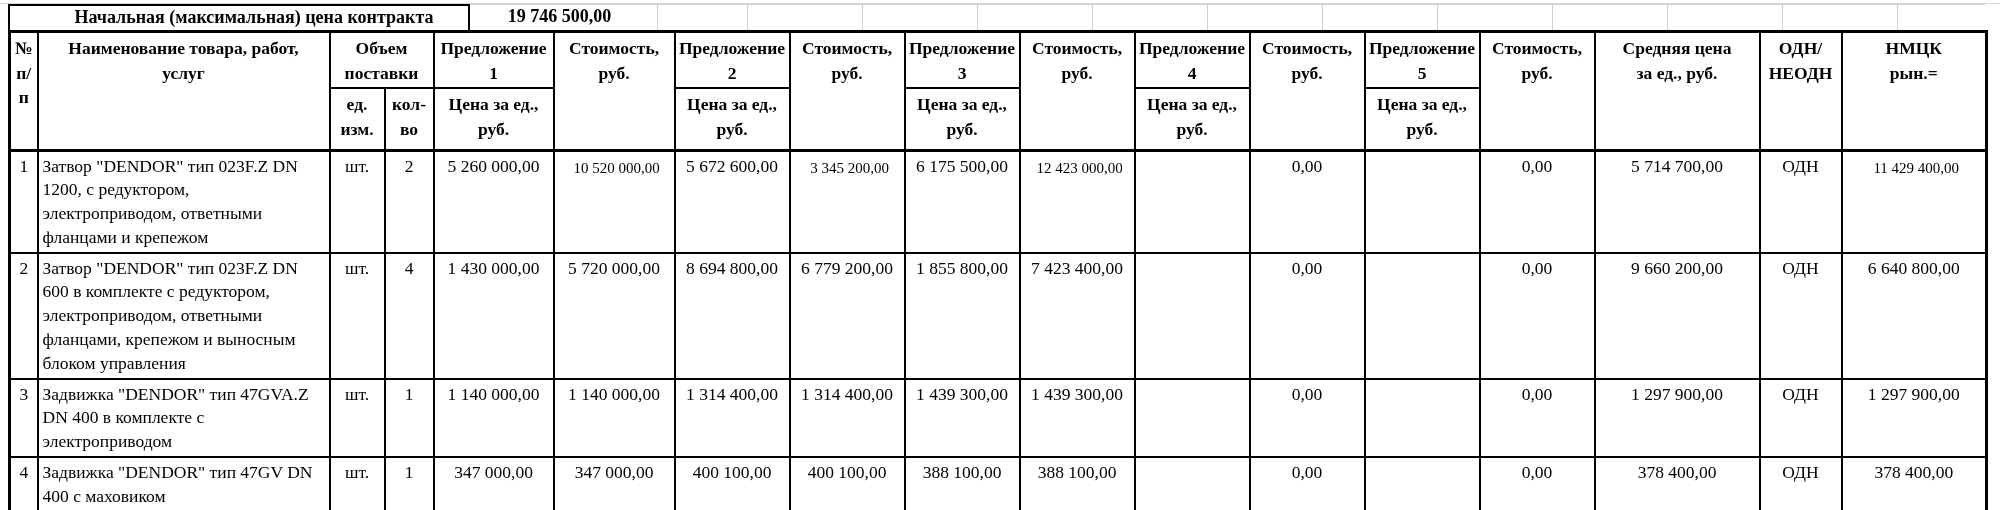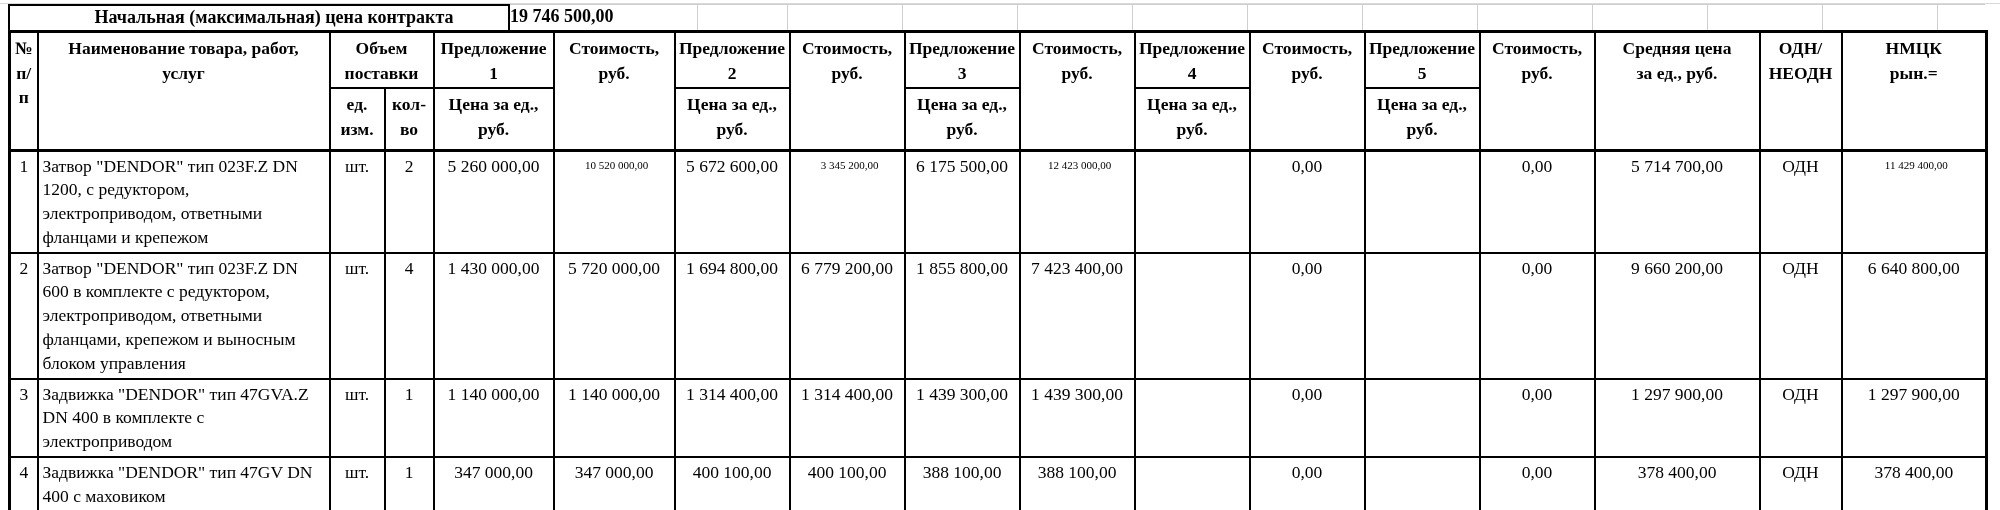--- a/index.html
+++ b/index.html
@@ -5,27 +5,27 @@
   html,body{margin:0;padding:0;background:#fff;}
   body{
     width:2000px;height:510px;overflow:hidden;
     font-family:"Liberation Serif","DejaVu Serif",serif;color:#000;
   }
   .top-gridline{border-top:1px solid #d9d9d9;margin-top:3px;}
   
   .strip{display:flex;margin-left:8px;width:1977px;height:26px;}
   .strip > div{box-sizing:border-box;}
   .nmc-label{
-    width:502px;border:2px solid #000;border-bottom:none;
+    width:462px;border:2px solid #000;border-bottom:none;
     font-weight:bold;font-size:18px;line-height:23px;text-align:center;
     padding-left:30px;white-space:nowrap;
   }
   .nmc-value{
     width:188px;border-top:1px solid #cfcfcf;border-right:1px solid #cfcfcf;
-    font-weight:bold;font-size:18px;line-height:23px;text-align:left;padding-right:8px;
+    font-weight:bold;font-size:18px;line-height:23px;text-align:center;padding-right:8px;
     white-space:nowrap;
   }
   .nmc-filler{
     flex:1;border-top:1px solid #cfcfcf;
     background:repeating-linear-gradient(90deg,transparent 0 114px,#cfcfcf 114px 115px);
     background-position:-25px 0;
   }
   
   table{
     border-collapse:collapse;table-layout:fixed;
@@ -39,21 +39,21 @@
     font-size:17.5px;font-weight:bold;text-align:center;
     white-space:pre-line;line-height:1.4;padding-top:3px;
   }
   td{font-size:17.5px;line-height:1.36;padding-top:3px;}
   tbody tr:first-child > td{border-top:3px solid #000;}
   tr.h1{height:48px;} tr.h2{height:62px;}
   tr.r1{height:95px;} tr.r2{height:120px;} tr.r3{height:71px;}
   tr.r4{height:49px;}
   td.c{text-align:center;white-space:nowrap;}
   td.name{text-align:left;padding-left:4px;padding-right:6px;}
-  td.sm{font-size:11px;padding-top:6px;padding-left:8px;}
+  td.sm{font-size:15px;padding-top:6px;padding-left:8px;}
 </style>
 </head>
 <body>
 
 <div class="top-gridline"></div>
 
 <div class="strip">
   <div class="nmc-label">Начальная (максимальная) цена контракта</div>
   <div class="nmc-value">19 746 500,00</div>
   <div class="nmc-filler"></div>
@@ -151,21 +151,21 @@
       <td class="c">ОДН</td>
       <td class="c sm">11 429 400,00</td>
     </tr>
     <tr class="r2">
       <td class="c">2</td>
       <td class="name">Затвор "DENDOR" тип 023F.Z DN 600 в комплекте с редуктором, электроприводом, ответными фланцами, крепежом и выносным блоком управления</td>
       <td class="c">шт.</td>
       <td class="c">4</td>
       <td class="c">1 430 000,00</td>
       <td class="c">5 720 000,00</td>
-      <td class="c">1 694 800,00</td>
+      <td class="c">8 694 800,00</td>
       <td class="c">6 779 200,00</td>
       <td class="c">1 855 800,00</td>
       <td class="c">7 423 400,00</td>
       <td class="c"></td>
       <td class="c">0,00</td>
       <td class="c"></td>
       <td class="c">0,00</td>
       <td class="c">9 660 200,00</td>
       <td class="c">ОДН</td>
       <td class="c">6 640 800,00</td>

